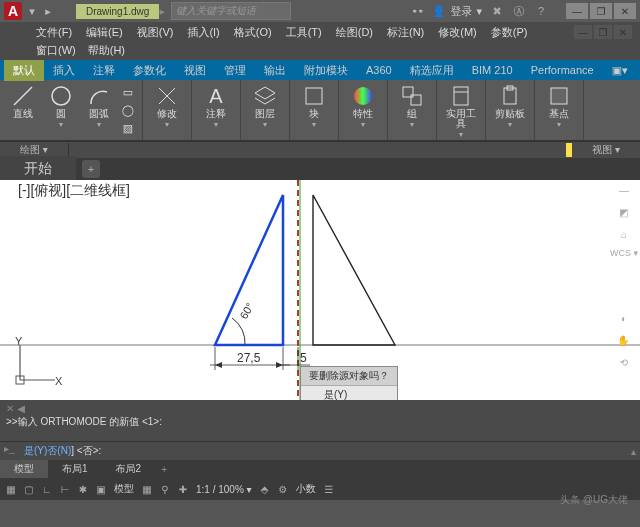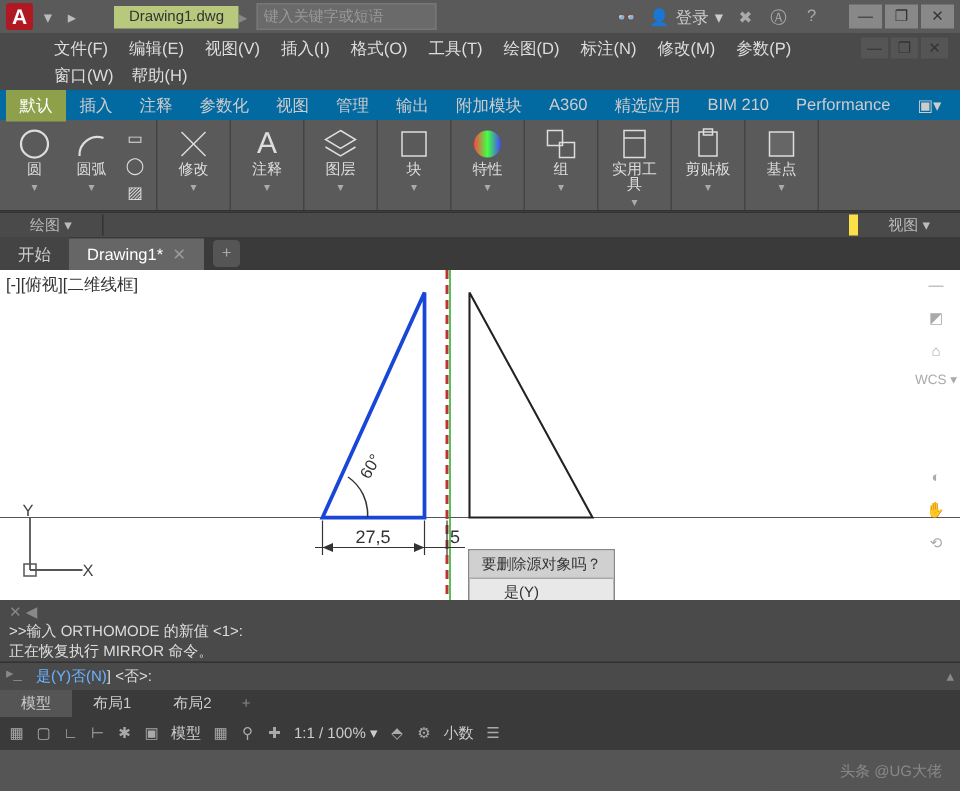--- a/index.html
+++ b/index.html
@@ -1,20 +1,20 @@
 <!DOCTYPE html>
 <html><head>
 <meta charset="utf-8">
 <style>
 html,body{margin:0;padding:0;font-family:"Microsoft YaHei",Arial,sans-serif;font-size:11px;background:#555;color:#ddd;width:640px;height:527px;overflow:hidden}
 .titlebar{background:#5a5a5a;height:22px;display:flex;align-items:center;padding:0 4px;position:relative}
 .app-icon{width:18px;height:18px;background:#b01921;border-radius:2px;display:flex;align-items:center;justify-content:center;color:#fff;font-weight:bold;font-size:14px;margin-right:2px}
 .qat-btn{width:14px;height:14px;display:flex;align-items:center;justify-content:center;color:#bbb;margin:0 1px}
 .doc-name{background:#b8c97d;color:#333;padding:2px 10px;margin-left:20px;font-size:10px}
-.search-box{background:#6a6a6a;border:1px solid #777;height:16px;width:110px;margin-left:6px;display:flex;align-items:center;color:#999;padding:0 4px;font-size:10px;}
+.search-box{background:#6a6a6a;border:1px solid #777;height:16px;width:110px;margin-left:6px;display:flex;align-items:center;color:#999;padding:0 4px;font-size:10px;font-style:italic}
 .title-right{margin-left:auto;display:flex;align-items:center;gap:8px}
 .tri{color:#888}
 .login{display:flex;align-items:center;gap:4px;color:#ccc;font-size:11px}
 .win-btns{display:flex;gap:2px;margin-left:10px}
 .win-btn{width:22px;height:16px;background:#888;display:flex;align-items:center;justify-content:center;color:#333;font-size:10px}
 .menubar{background:#4a4a4a;height:20px;display:flex;align-items:center;padding:0 8px 0 30px;gap:2px}
 .menu-item{padding:2px 6px;color:#ddd;font-size:11px}
 .menubar2{background:#4a4a4a;height:18px;display:flex;align-items:flex-end;padding:0 8px 0 30px}
 .ribbon-tabs{background:#0369a1;height:20px;display:flex;align-items:center;padding-left:4px}
 .rtab{padding:3px 9px;color:#ccc;font-size:11px}
@@ -22,51 +22,51 @@
 .ribbon{background:#5a5a5a;height:60px;display:flex;border-bottom:1px solid #333}
 .rgroup{border-right:1px solid #444;padding:2px 4px;display:flex;flex-direction:column;align-items:center;position:relative;min-width:40px}
 .big-btn{display:flex;flex-direction:column;align-items:center;gap:1px;padding:2px;width:34px}
 .big-btn .ic{width:24px;height:24px;display:flex;align-items:center;justify-content:center}
 .big-btn .lbl{font-size:10px;color:#ddd;text-align:center;line-height:10px}
 .small-ic{width:16px;height:16px;display:flex;align-items:center;justify-content:center}
 .ribbon-footer{background:#4a4a4a;height:16px;display:flex;align-items:center;font-size:10px;color:#bbb;border-top:1px solid #333}
 .panel-label{padding:0 20px;border-right:1px solid #333}
 .panel-label.r{margin-left:auto;border-left:6px solid #fde047;border-right:none}
 .file-tabs{background:#3a3a3a;height:22px;display:flex;align-items:center}
-.ftab{padding:4px 12px;color:#ccc;font-size:11px}
+.ftab{padding:4px 24px;color:#ccc;font-size:14px}
 .ftab.start{background:#444}
 .ftab.active{background:#666;color:#fff;position:relative}
 .ftab-close{margin-left:6px;color:#999}
 .ftab-add{width:18px;height:18px;background:#555;border-radius:3px;display:flex;align-items:center;justify-content:center;color:#aaa;margin-left:6px}
 .canvas{background:#fff;height:220px;position:relative;overflow:hidden}
-.viewport-label{position:absolute;top:2px;left:4px;color:#333;font-size:11px}
+.viewport-label{position:absolute;top:2px;left:18px;color:#333;font-size:14px}
 svg.drawing{position:absolute;top:0;left:0}
 .ucs-y{position:absolute;left:15px;top:155px;color:#444;font-size:11px}
 .ucs-x{position:absolute;left:55px;top:195px;color:#444;font-size:11px}
 .nav-tools{position:absolute;right:2px;top:2px;display:flex;flex-direction:column;gap:6px;align-items:center}
 .nav-ic{width:16px;height:16px;color:#aaa;font-size:10px;display:flex;align-items:center;justify-content:center}
 .wcs{color:#aaa;font-size:9px}
-.popup{position:absolute;left:312px;top:186px;background:#e8e8e8;border:1px solid #888;font-size:10px;color:#333}
+.popup{position:absolute;left:300px;top:186px;background:#e8e8e8;border:1px solid #888;font-size:10px;color:#333}
 .popup-title{background:#d0d0d0;padding:2px 8px;border-bottom:1px solid #aaa}
 .popup-item{padding:2px 12px;display:flex;align-items:center;gap:6px}
 .cmdarea{background:#3e3e3e;height:60px;display:flex;flex-direction:column}
 .cmd-hist{background:#4a4a4a;flex:1;color:#ddd;font-size:10px;padding:2px 6px;line-height:13px;overflow:hidden}
 .cmd-line{background:#4a4a4a;height:18px;display:flex;align-items:center;border-top:1px solid #333;padding:0 4px;font-size:10px;color:#ddd}
 .cmd-ic{width:16px;height:16px;margin-right:4px;color:#888}
 .cmd-y{color:#6bb3ff}
 .cmd-n{color:#6bb3ff}
 .layout-tabs{background:#3a3a3a;height:18px;display:flex;align-items:center;font-size:10px}
 .ltab{padding:2px 14px;color:#ccc}
 .ltab.active{background:#555}
 .ltab-add{padding:2px 6px;color:#888}
 .statusbar{background:#3a3a3a;height:22px;display:flex;align-items:center;font-size:10px;color:#ccc;gap:4px;padding:0 4px}
 .sb-item{display:flex;align-items:center;gap:2px;padding:0 2px}
 .coords{color:#ddd;margin-left:auto}
 .sb-ic{width:14px;height:14px;display:flex;align-items:center;justify-content:center;color:#aaa}
-.attr{position:absolute;right:12px;bottom:6px;color:#888;font-size:10px;pointer-events:none}
+.attr{position:absolute;right:12px;bottom:20px;color:#888;font-size:10px;pointer-events:none}
 </style>
 </head>
 <body>
 
 <div class="titlebar">
   <div class="app-icon">A</div>
   <span class="qat-btn">▾</span>
   <span class="qat-btn">▸</span>
   <div class="doc-name">Drawing1.dwg</div>
   <span class="tri">▸</span>
@@ -125,20 +125,28 @@
   <div class="rtab">BIM 210</div>
   <div class="rtab">Performance</div>
   <div class="rtab">▣▾</div>
 </div>
 
 <div class="ribbon">
   <div class="rgroup" style="flex-direction:row;align-items:flex-start">
     <div class="big-btn">
         <div class="ic">
           <svg width="24" height="24">
+            <line x1="3" y1="21" x2="21" y2="3" stroke="#ddd" stroke-width="1.5"></line>
+          </svg>
+        </div>
+        <div class="lbl">直线</div>
+      </div>
+    <div class="big-btn">
+        <div class="ic">
+          <svg width="24" height="24">
             <circle cx="12" cy="12" r="9" stroke="#ddd" fill="none" stroke-width="1.5"></circle>
           </svg>
         </div>
         <div class="lbl">圆</div>
         <span style="font-size:8px;color:#aaa">▾</span>
       </div>
     <div class="big-btn">
         <div class="ic">
           <svg width="24" height="24">
             <path d="M4 20 A12 12 0 0 1 20 8" stroke="#ddd" fill="none" stroke-width="1.5"></path>
@@ -260,21 +268,20 @@
       </div>
     </div>
 </div>
 <div class="ribbon-footer">
   <div class="panel-label">绘图 ▾</div>
   <div class="panel-label r">视图 ▾</div>
 </div>
 
 <div class="file-tabs">
   <div class="ftab start">开始</div>
-  <div class="ftab active"><span>Drawing1*</span><span class="ftab-close">✕</span></div>
   <div class="ftab-add">+</div>
 </div>
 
 <div class="canvas">
   <div class="viewport-label">[-][俯视][二维线框]</div>
   <svg class="drawing" width="640" height="220">
 
     <line x1="0" y1="165" x2="640" y2="165" stroke="#555" stroke-width="0.8"></line>
 
     <polygon points="215,165 283,165 283,15" fill="none" stroke="#1846d6" stroke-width="2.5"></polygon>
@@ -323,21 +330,21 @@
         <span>是(Y)</span>
       </div>
 
   </div>
 </div>
 
 <div class="cmdarea">
   <div class="cmd-hist">
     <span style="color:#888">✕ ◀</span><br>
     <span>&gt;&gt;输入 ORTHOMODE 的新值 &lt;1&gt;:</span><br>
-    <span>正在恢复执行 MIRROR 命令。</span><br>
+    <br>
     
   </div>
   <div class="cmd-line">
     <span class="cmd-ic">▸_</span>
       <span class="cmd-y">是(Y)</span>
       <span> </span>
       <span class="cmd-n">否(N)</span>
       <span>] &lt;否&gt;:</span>
     <span style="margin-left:auto;color:#888">▴</span>
   </div>

